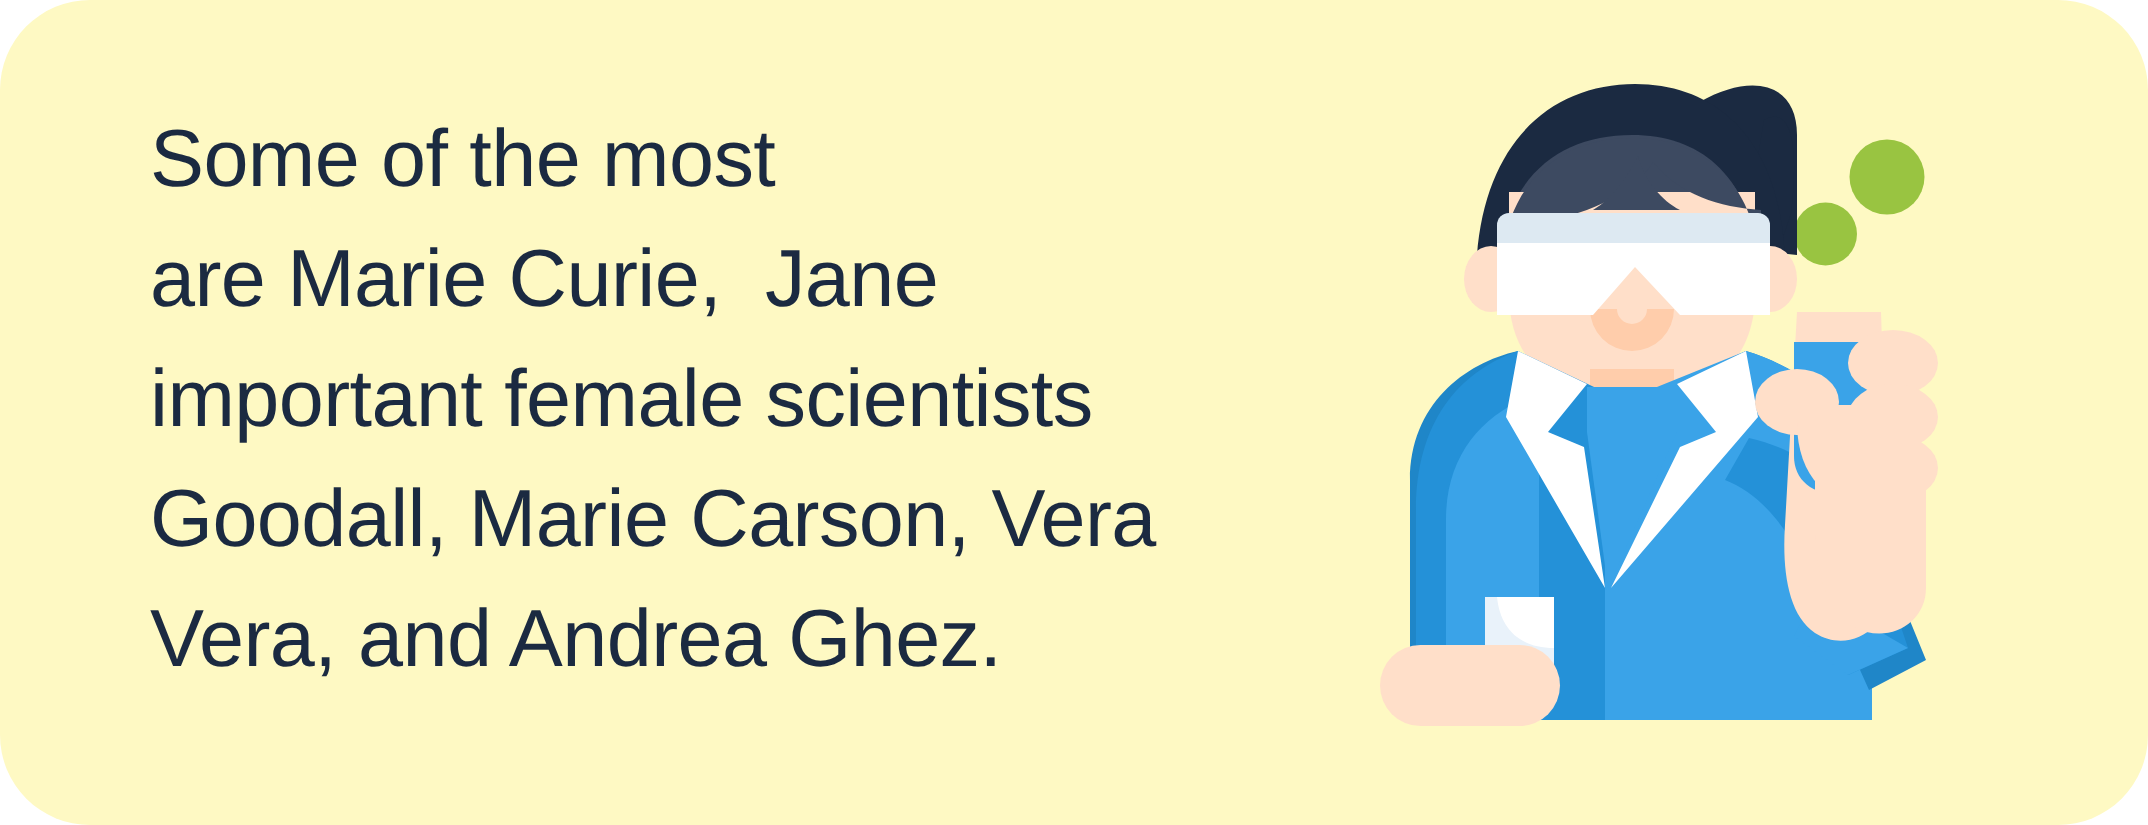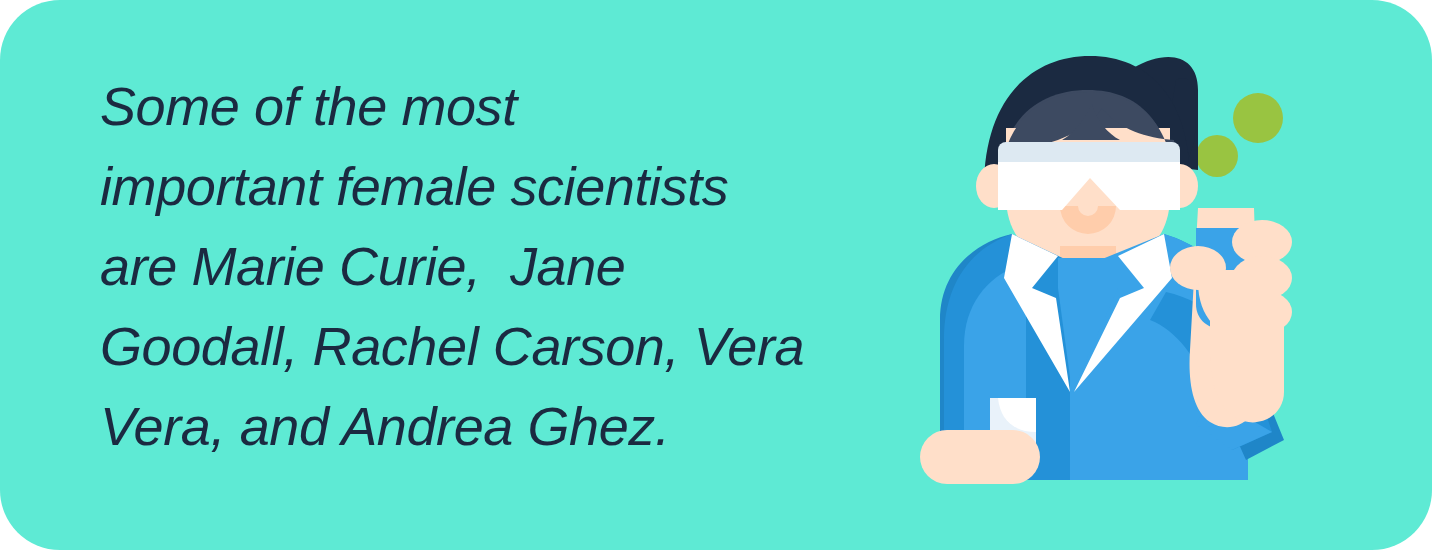--- a/index.html
+++ b/index.html
@@ -13,24 +13,23 @@
     height: 550px;
     overflow: hidden;
     font-family: "Liberation Sans", sans-serif;
   }
 
   .card {
     position: relative;
     width: 1432px;
     height: 550px;
     box-sizing: border-box;
-    background: #5eead4;
+    background: #fef9c3;
     border-radius: 60px;
     overflow: hidden;
-    font-style: italic;
   }
 
   
   .quote-block {
     position: absolute;
     left: 100px;
     top: 66px;
     width: 700px;
   }
   .quote-line {
@@ -58,23 +57,23 @@
     height: 480px;
   }
 </style>
 </head>
 <body>
 
 <div class="card">
 
   <div class="quote-block">
     <span class="quote-line">Some of the most</span>
+    <span class="quote-line">are Marie Curie,  Jane</span>
     <span class="quote-line">important female scientists</span>
-    <span class="quote-line">are Marie Curie,  Jane</span>
-    <span class="quote-line">Goodall, Rachel Carson, Vera</span>
+    <span class="quote-line">Goodall, Marie Carson, Vera</span>
     <span class="quote-line">Vera, and Andrea Ghez.</span>
   </div>
 
   <div class="illustration">
     <svg viewBox="0 0 460 480" xmlns="http://www.w3.org/2000/svg" aria-hidden="true">
 
       <circle cx="378" cy="98" r="25" fill="#99c441"></circle>
       <circle cx="337" cy="136" r="21" fill="#99c441"></circle>
 
       <path d="M253 48 C288 28 318 35 318 70 L318 150 L300 148 L286 120 L262 86 Z" fill="#1b2a41"></path>

